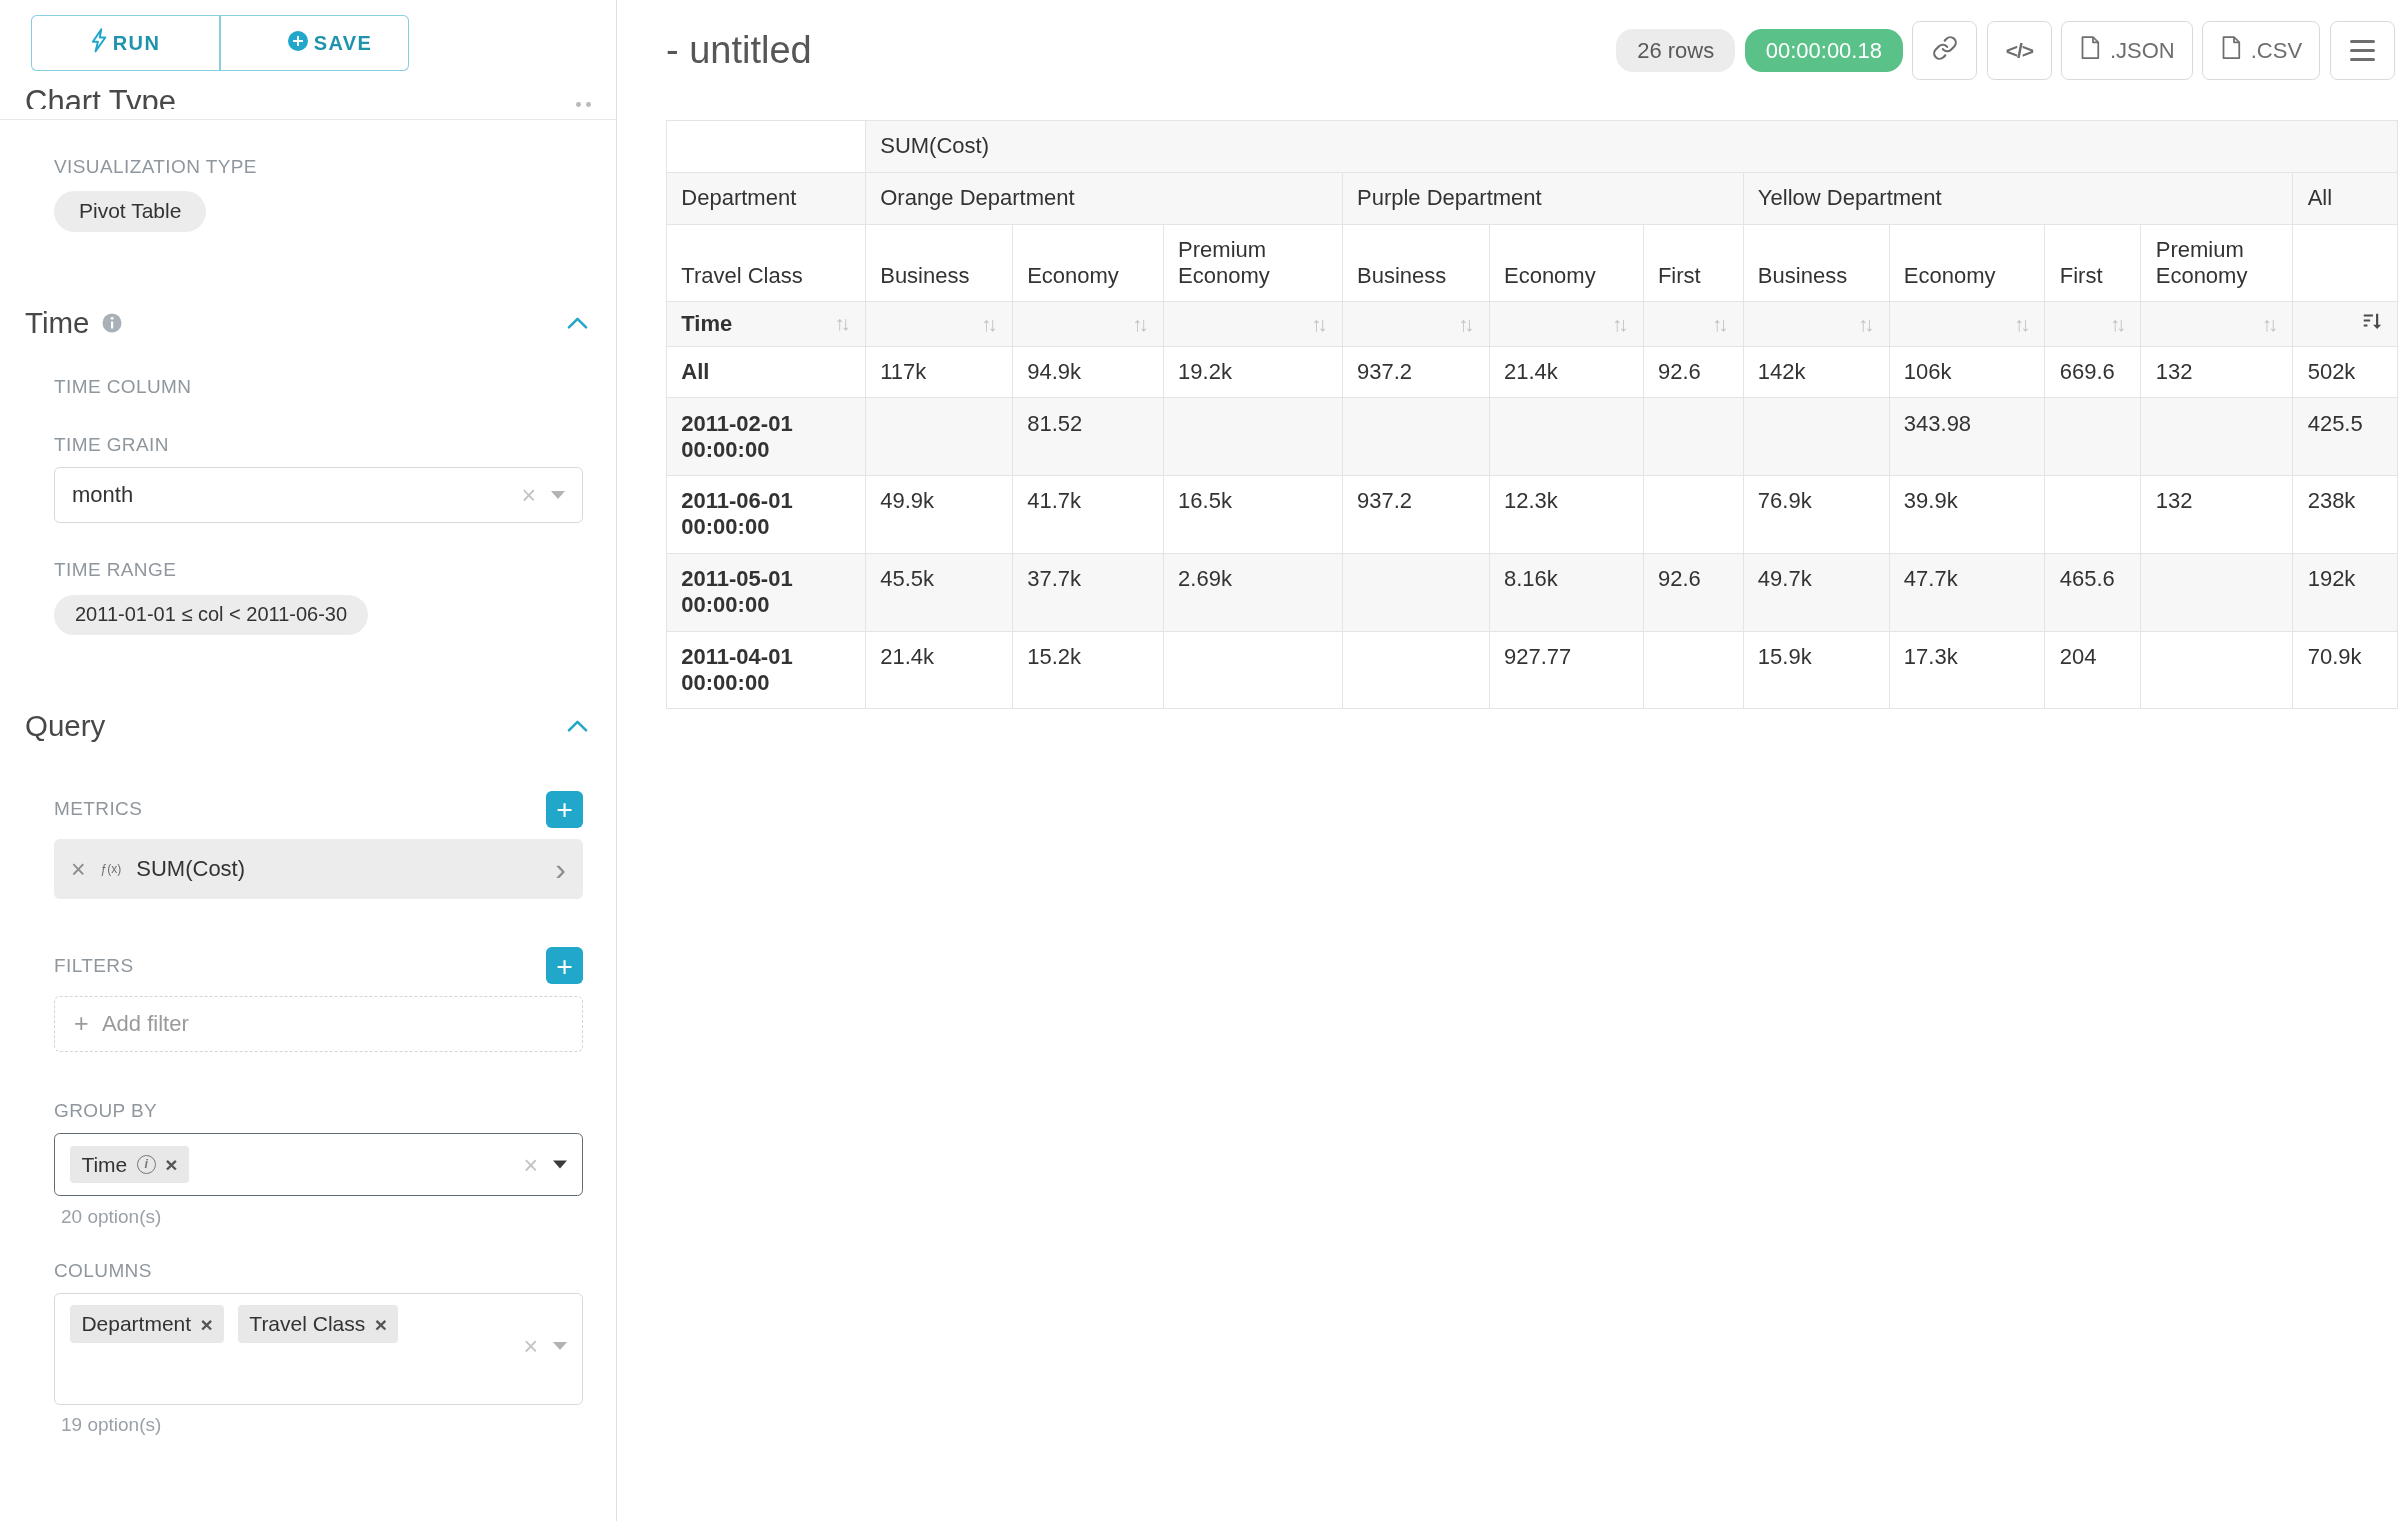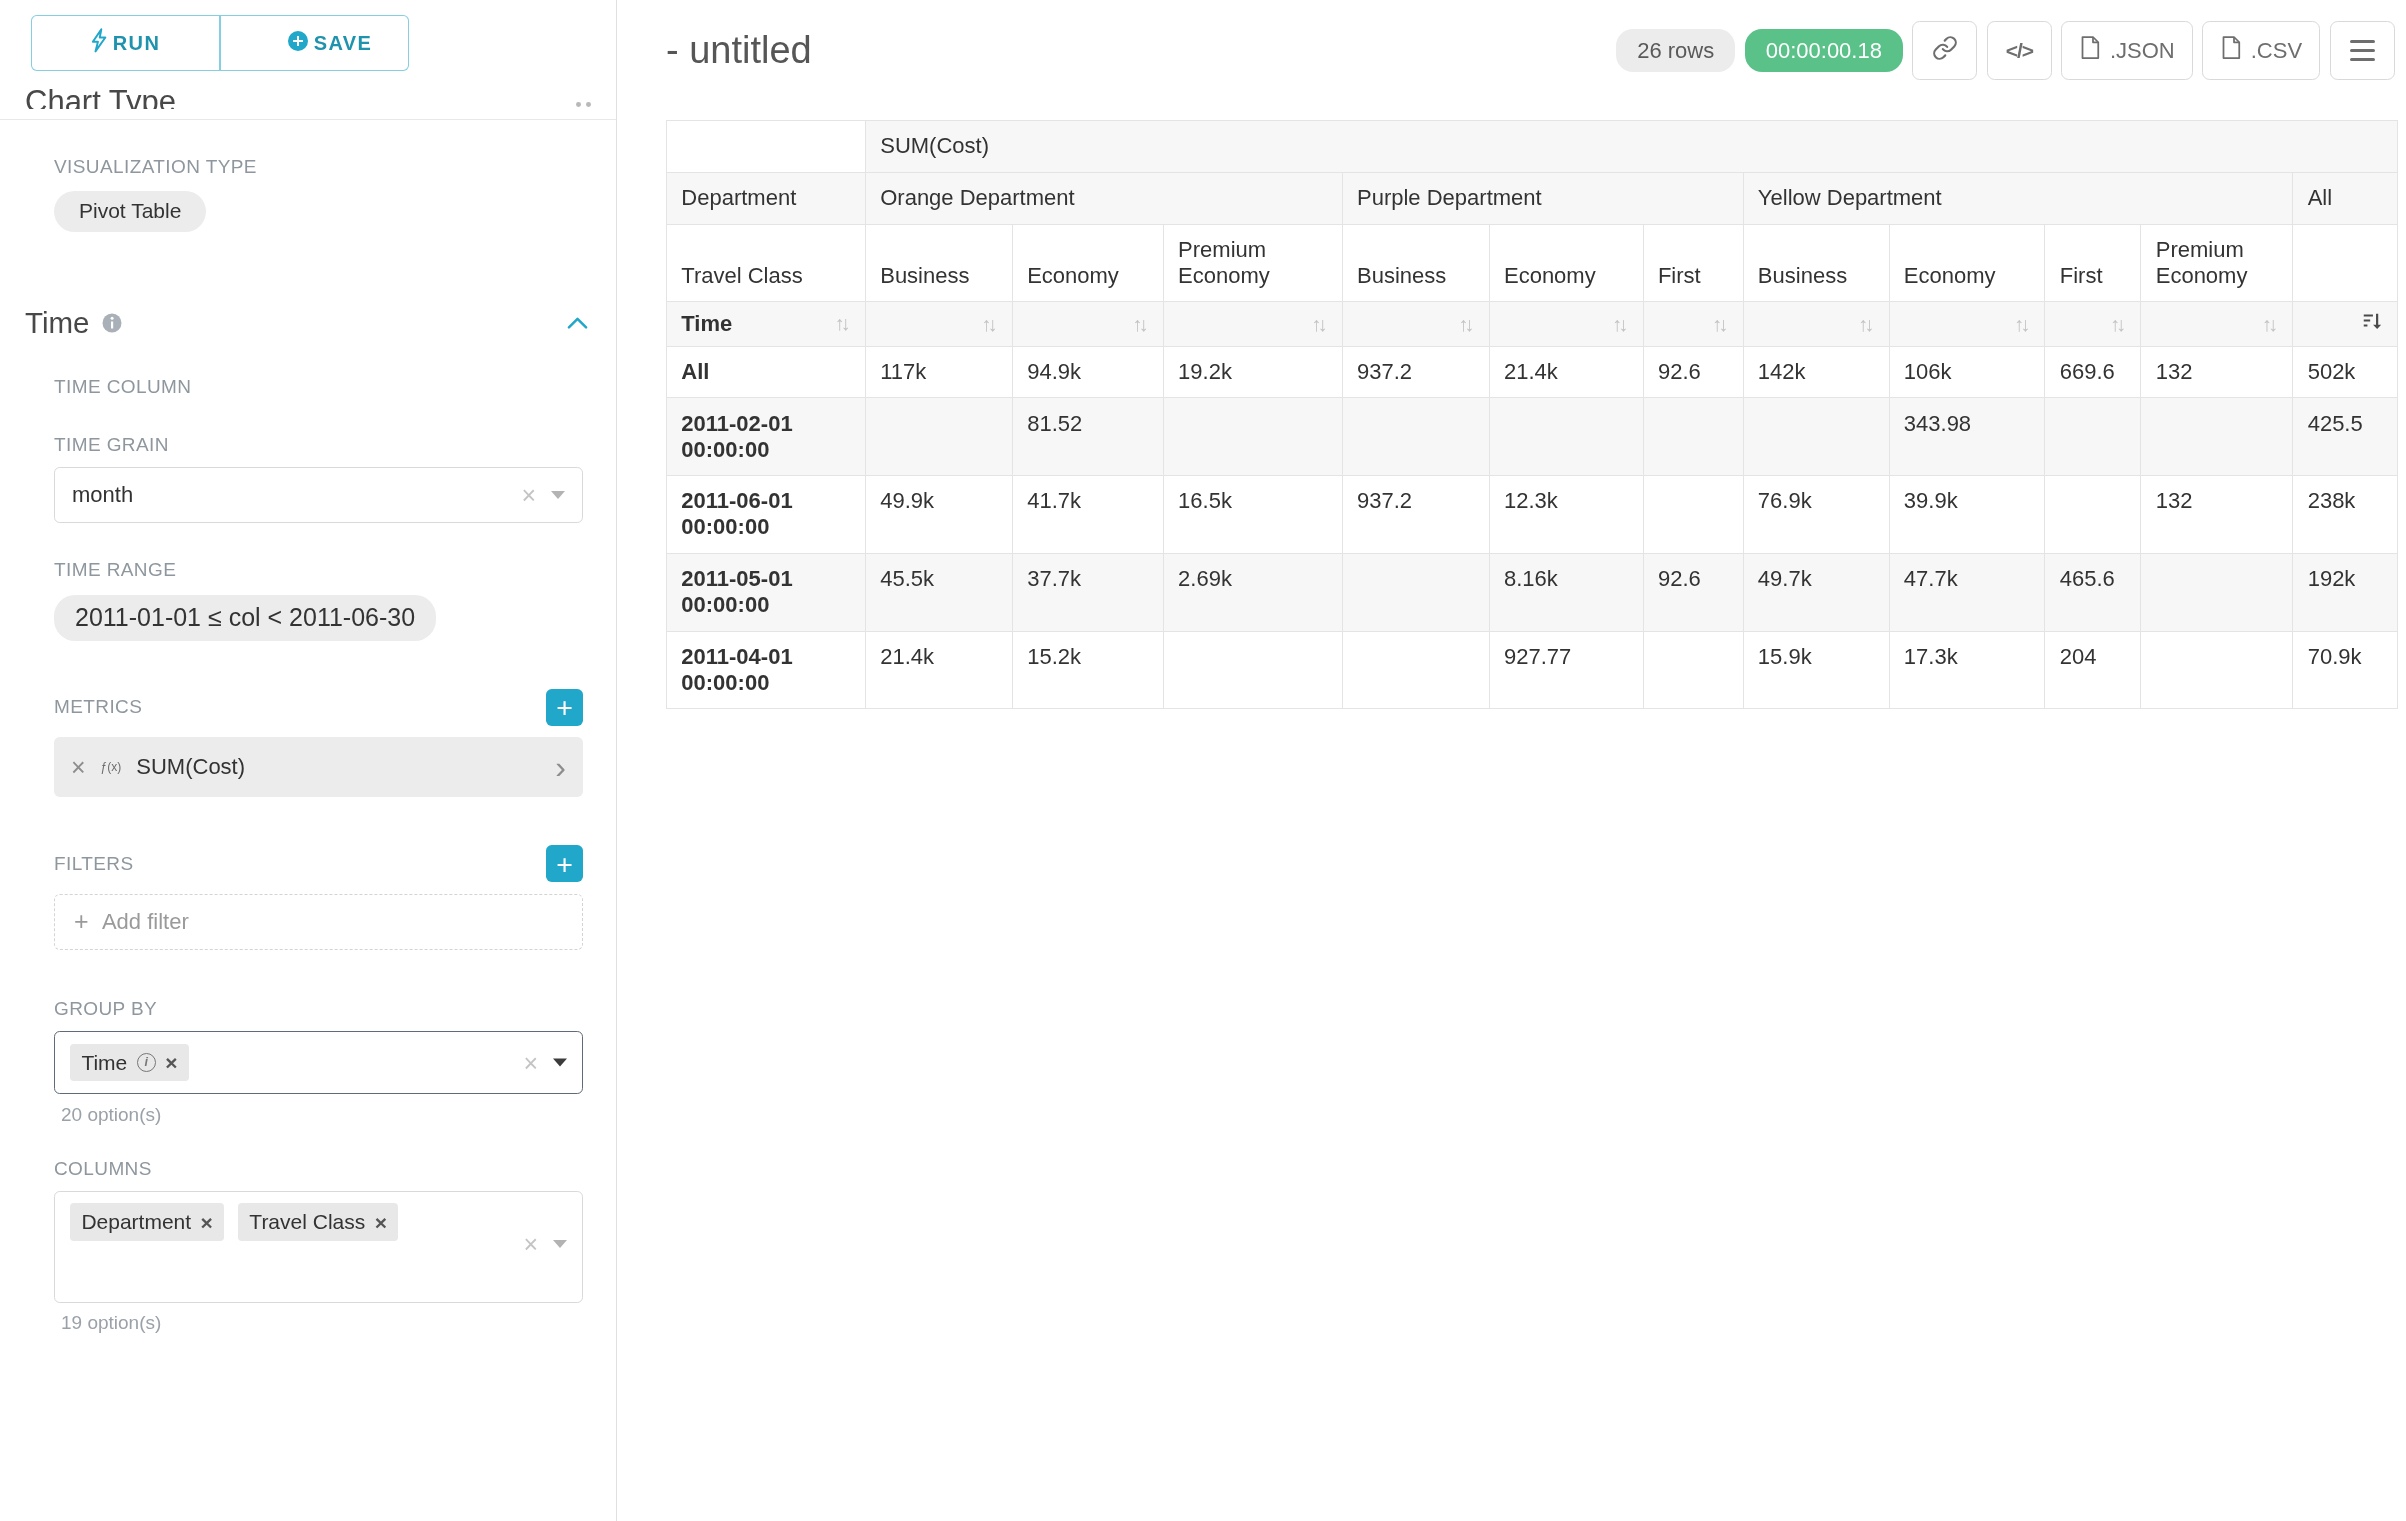--- a/index.html
+++ b/index.html
@@ -36,21 +36,21 @@
 
   .ctl-label {
     font-size: 19px; color: #8f979e; letter-spacing: 0.4px;
     margin: 36px 0 0 54px; font-weight: 400;
   }
   .pill {
     display: inline-flex; align-items: center; margin: 13.3px 0 0 54px;
     background: #ececec; border-radius: 21px; padding: 8.6px 25px;
     font-size: 21px; color: #333; cursor: pointer; text-align: right;
   }
-  .range-pill { font-size: 25px; padding: 8.6px 21px; }
+  .range-pill { font-size: 20px; padding: 8.6px 21px; }
 
   .section-hd {
     display: flex; align-items: center; margin: 74px 28.5px 0 25px;
   }
   .section-hd .title { font-size: 29.5px; font-weight: 400; color: #484848; }
   .section-hd .spacer { flex: 1; }
   .info-ic { margin-left: 11.4px; display: inline-flex; }
   .chev-up { display: inline-flex; }
 
   .select {
@@ -222,20 +222,29 @@
     <div class="select">
       <span>month</span>
       <span class="grow"></span>
       <span class="clear-x">×</span>
       <span class="caret"></span>
     </div>
 
     <div class="ctl-label">TIME RANGE</div>
     <span class="pill range-pill">2011-01-01 ≤ col &lt; 2011-06-30</span>
 
+    <div class="section-hd">
+      <span class="title">Query</span>
+      <span class="spacer"></span>
+      <span class="chev-up">
+        <svg width="21" height="14.3" viewBox="0 0 22 15">
+            <polyline points="2,12 11,3 20,12" fill="none" stroke="#20a7c9" stroke-width="2.6" stroke-linecap="round" stroke-linejoin="round"></polyline>
+          </svg>
+      </span>
+    </div>
 
     <div class="label-row">
       <span class="ctl-label">METRICS</span>
       <button class="plus-btn">+</button>
     </div>
     <div class="metric-chip">
       <span class="x">×</span>
       <span class="fx">ƒ(x)</span>
       <span>SUM(Cost)</span>
       <span class="grow"></span>

